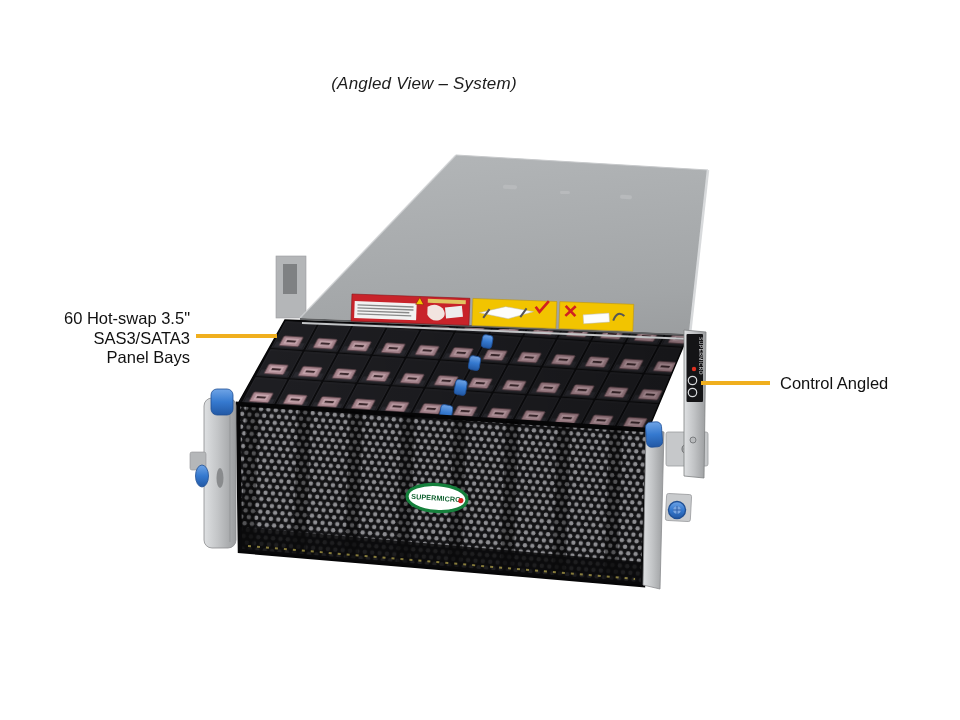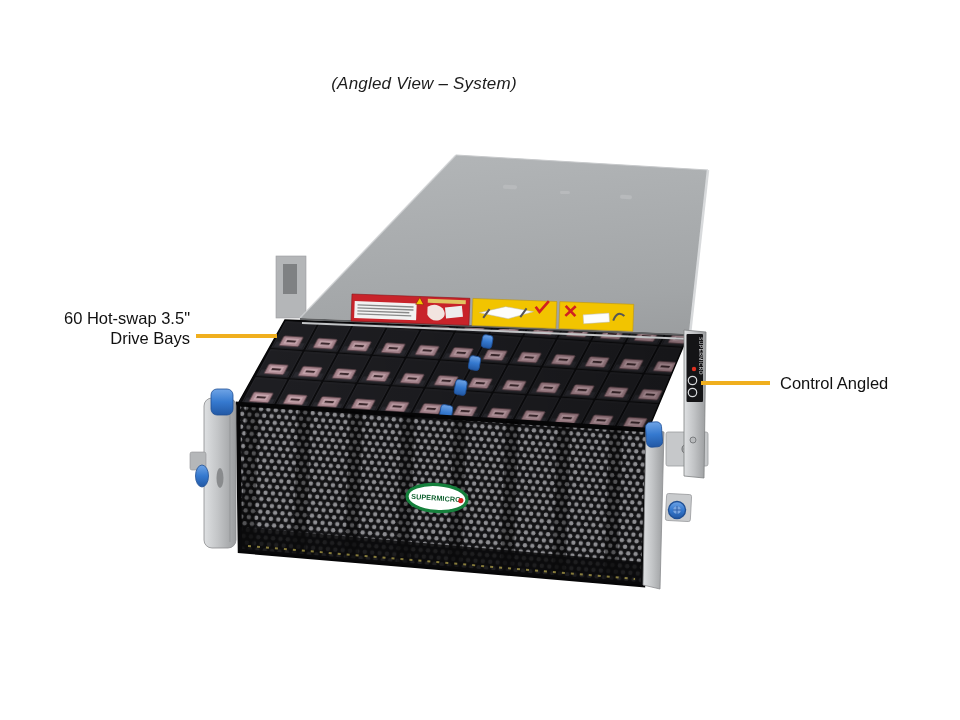--- a/index.html
+++ b/index.html
@@ -174,18 +174,19 @@
       <rect x="190" y="452" width="16" height="18" rx="2" fill="#B5B7B9" stroke="#909294" stroke-width="0.6"></rect>
       <ellipse cx="202" cy="476" rx="6.5" ry="11" fill="url(#blueGrad)" stroke="#1F4F94" stroke-width="0.8"></ellipse>
     </g>
 
     <line x1="196" y1="336" x2="277" y2="336" stroke="#F0AF1E" stroke-width="4"></line>
     <line x1="701" y1="383" x2="770" y2="383" stroke="#F0AF1E" stroke-width="4"></line>
   </svg>
 
   <div class="callout callout-left">
     <div>60 Hot-swap 3.5"</div>
-    <div>Drive Bays</div>
+    <div>SAS3/SATA3</div>
+    <div>Panel Bays</div>
   </div>
 
   <div class="callout callout-right">Control Angled</div>
 
 </div>
 
 </body></html>

